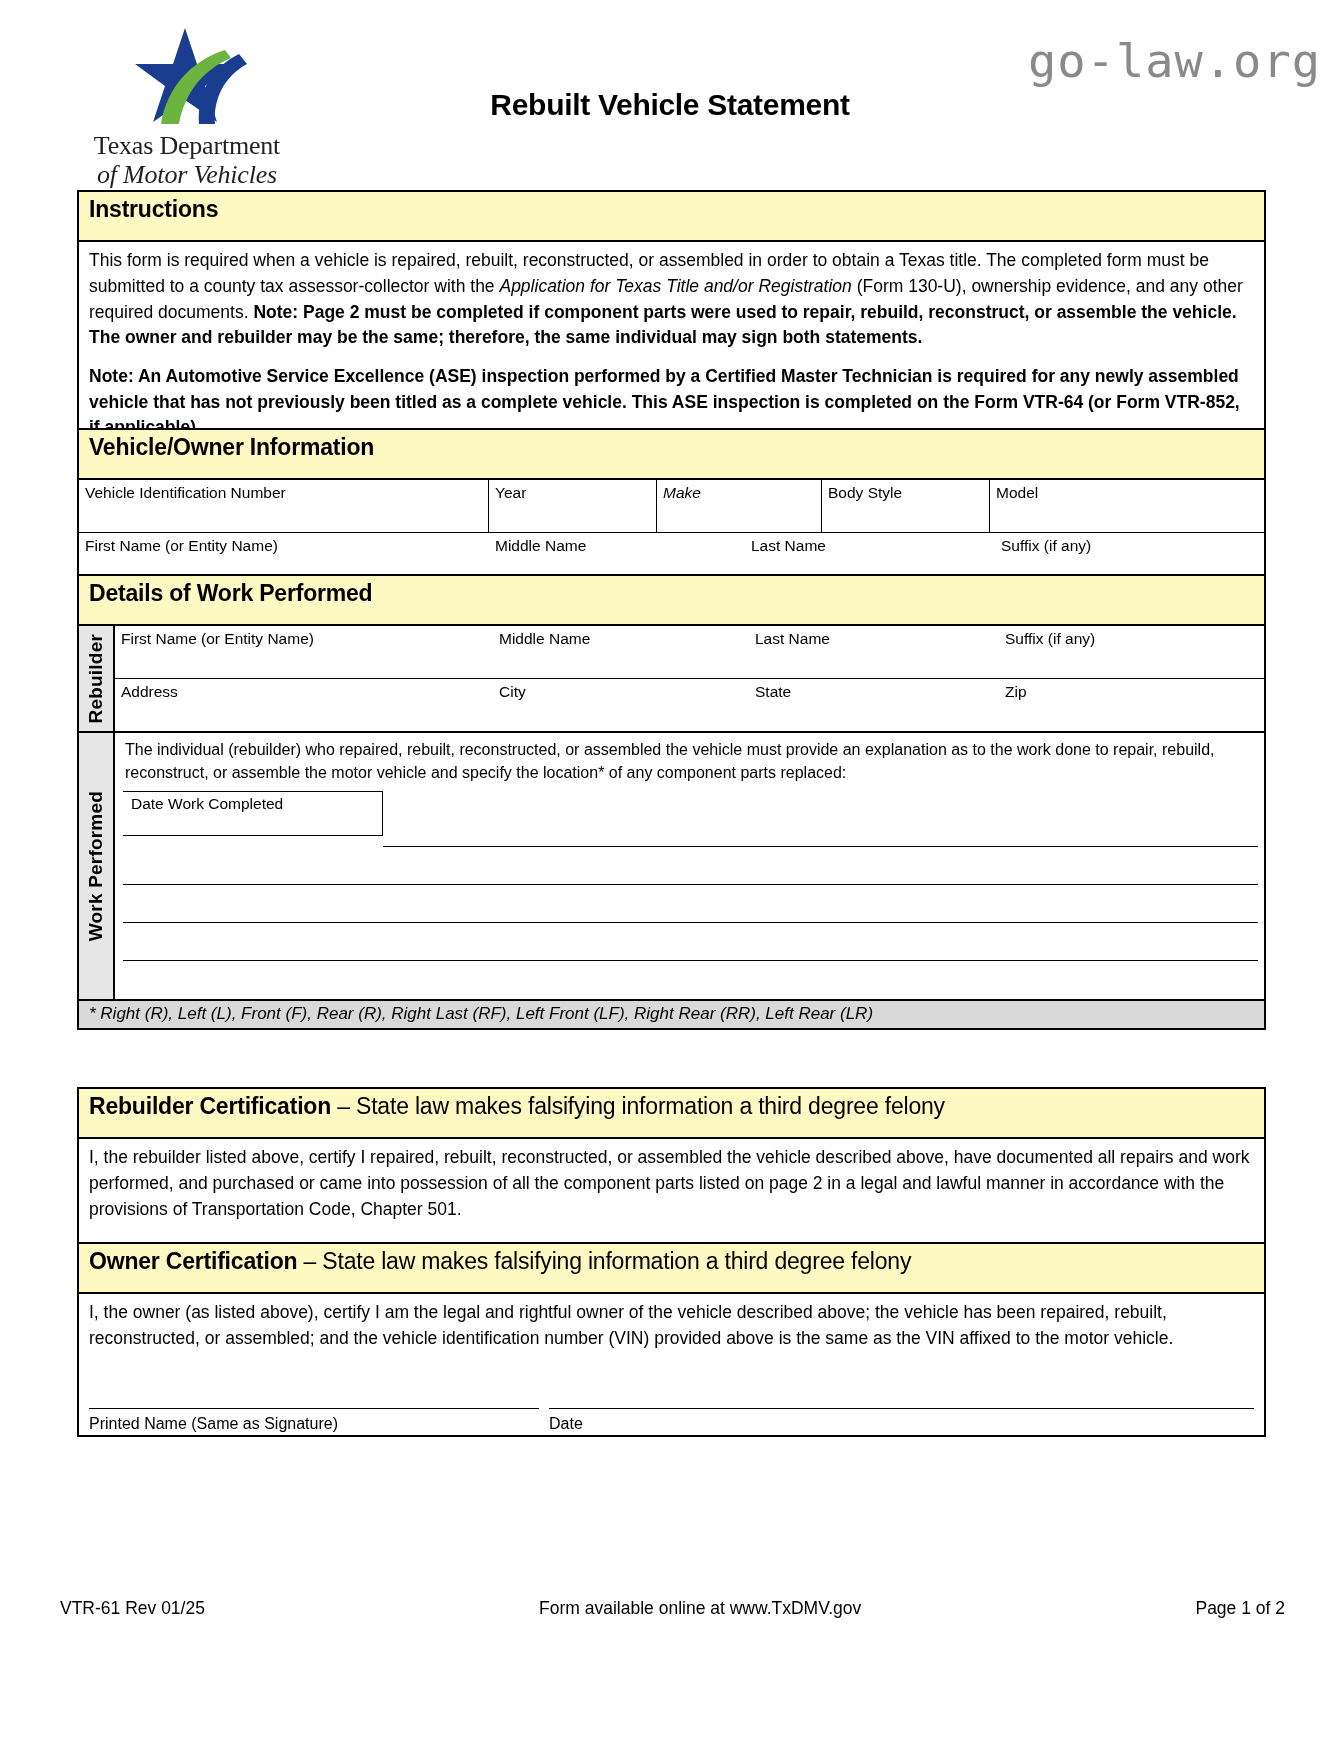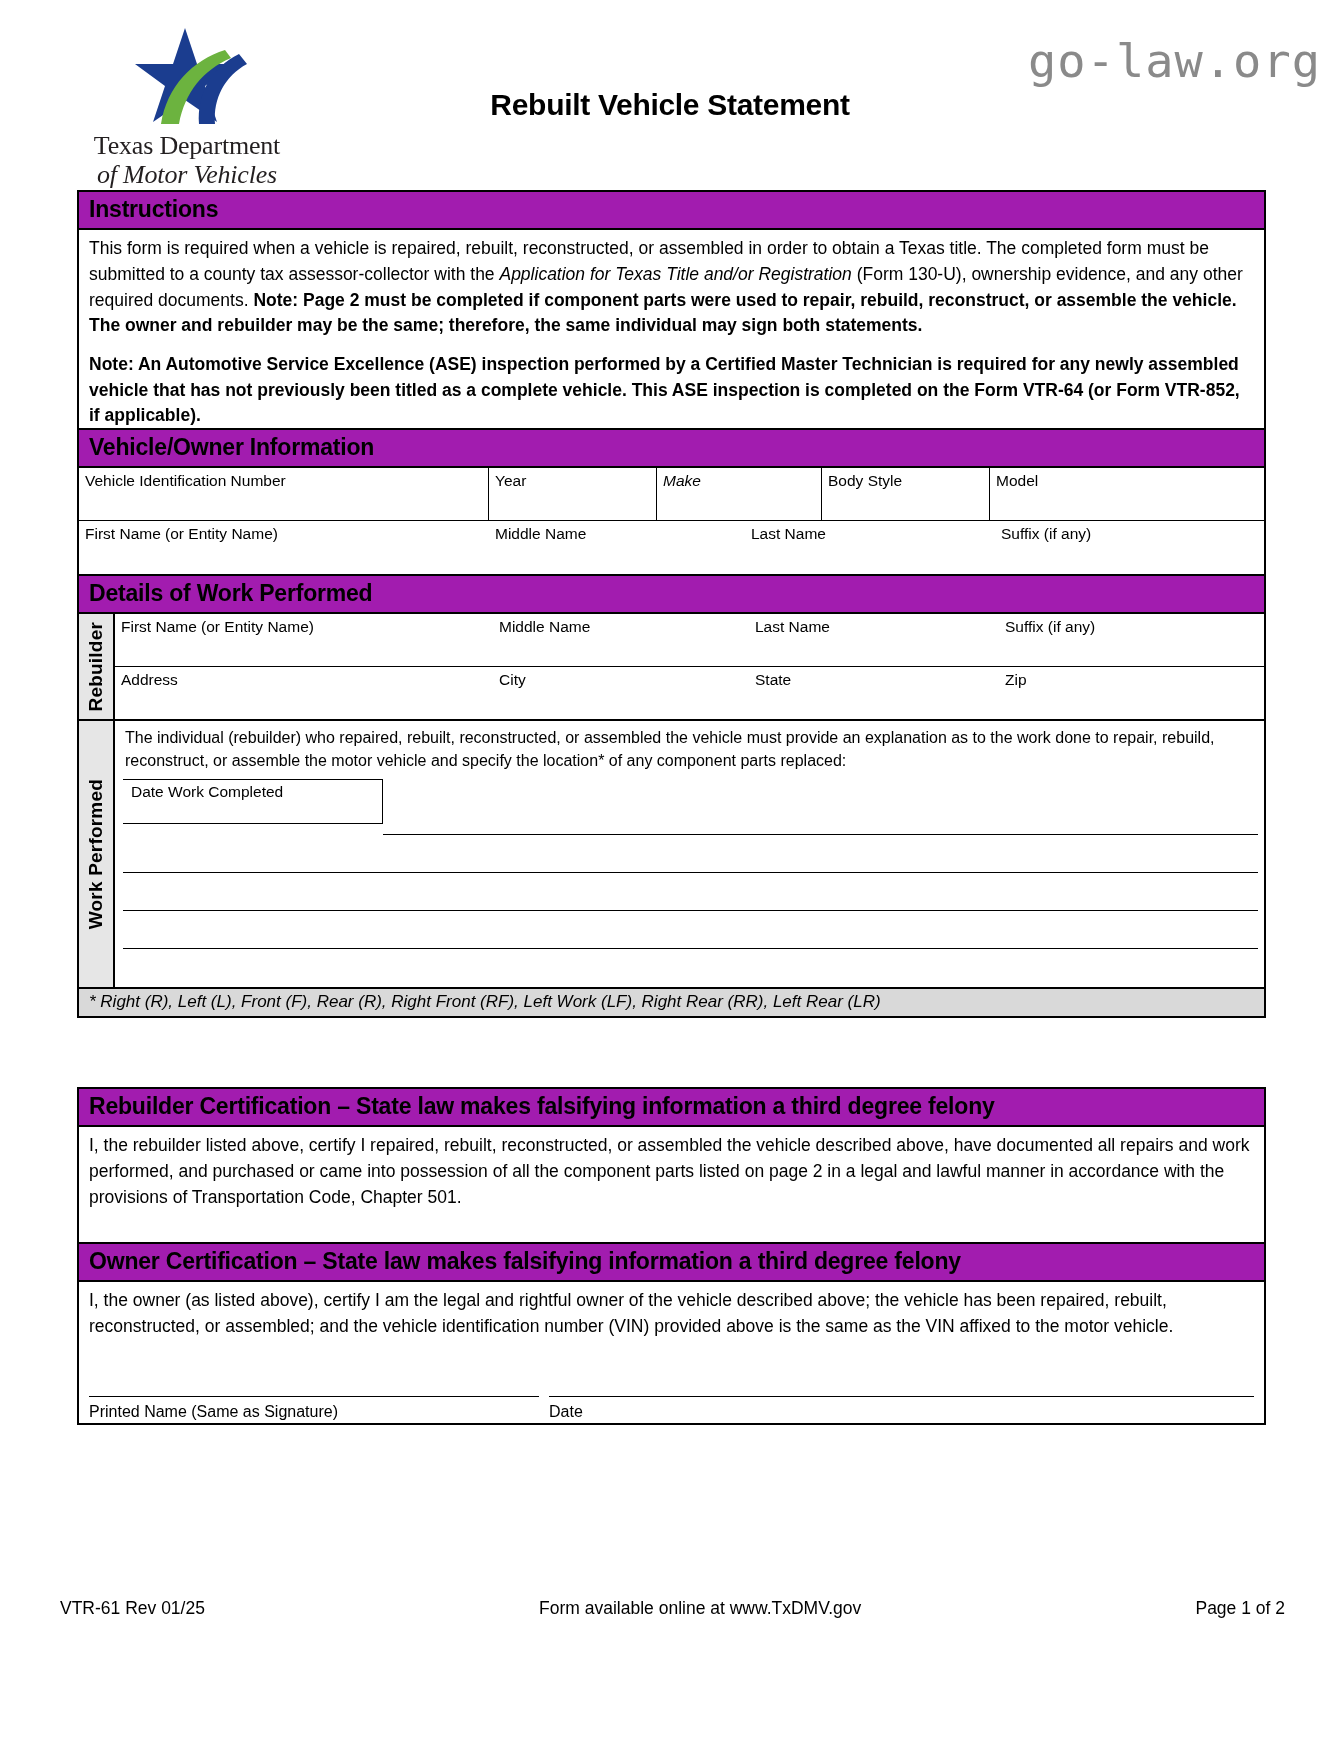--- a/index.html
+++ b/index.html
@@ -81,30 +81,30 @@
   
   .section {
     position: absolute;
     left: 77px;
     width: 1189px;
     border: 2px solid #000;
     box-sizing: border-box;
     background: #fff;
   }
   .sec-head {
-    background: #a21caf;
+    background: #fef9c3;
     border-bottom: 2px solid #000;
     font-size: 23px;
     font-weight: bold;
-    padding: 4px 0 5px 10px;
+    padding: 4px 0 17px 10px;
     letter-spacing: -0.2px;
     line-height: 1.18;
   }
   .sec-head .thin {
-    font-weight: bold;
+    font-weight: normal;
   }
   .sec-body {
     padding: 6px 10px 8px 10px;
     font-size: 17.5px;
     line-height: 1.47;
   }
   .sec-body p {
     margin: 0 0 13px 0;
   }
   .sec-body p:last-child { margin-bottom: 12px; }
@@ -313,21 +313,21 @@
           <div style="position:absolute; left:260px; right:0; bottom:0; border-bottom:1.5px solid #000;"></div>
         </div>
 
         <div class="ruleline"></div>
         <div class="ruleline"></div>
         <div class="ruleline"></div>
         <div class="ruleline" style="border-bottom:none;"></div>
       </div>
     </div>
 
-    <div class="footnote-row">* Right (R), Left (L), Front (F), Rear (R), Right Front (RF), Left Work (LF), Right Rear (RR), Left Rear (LR)</div>
+    <div class="footnote-row">* Right (R), Left (L), Front (F), Rear (R), Right Last (RF), Left Front (LF), Right Rear (RR), Left Rear (LR)</div>
   </div>
 
   <div class="section" style="top:1087px;">
     <div class="sec-head"><span>Rebuilder Certification</span><span class="thin"> – State law makes falsifying information a third degree felony</span></div>
     <div class="sec-body" style="padding-bottom:0;">
       <p>I, the rebuilder listed above, certify I repaired, rebuilt, reconstructed, or assembled the vehicle described above, have documented all repairs and work performed, and purchased or came into possession of all the component parts listed on page 2 in a legal and lawful manner in accordance with the provisions of Transportation Code, Chapter 501.</p>
 
       <div class="sig-row">
         <div class="sig-cell" style="flex:0 0 460px; margin-right:10px;">
           <div class="sig-line"></div>

